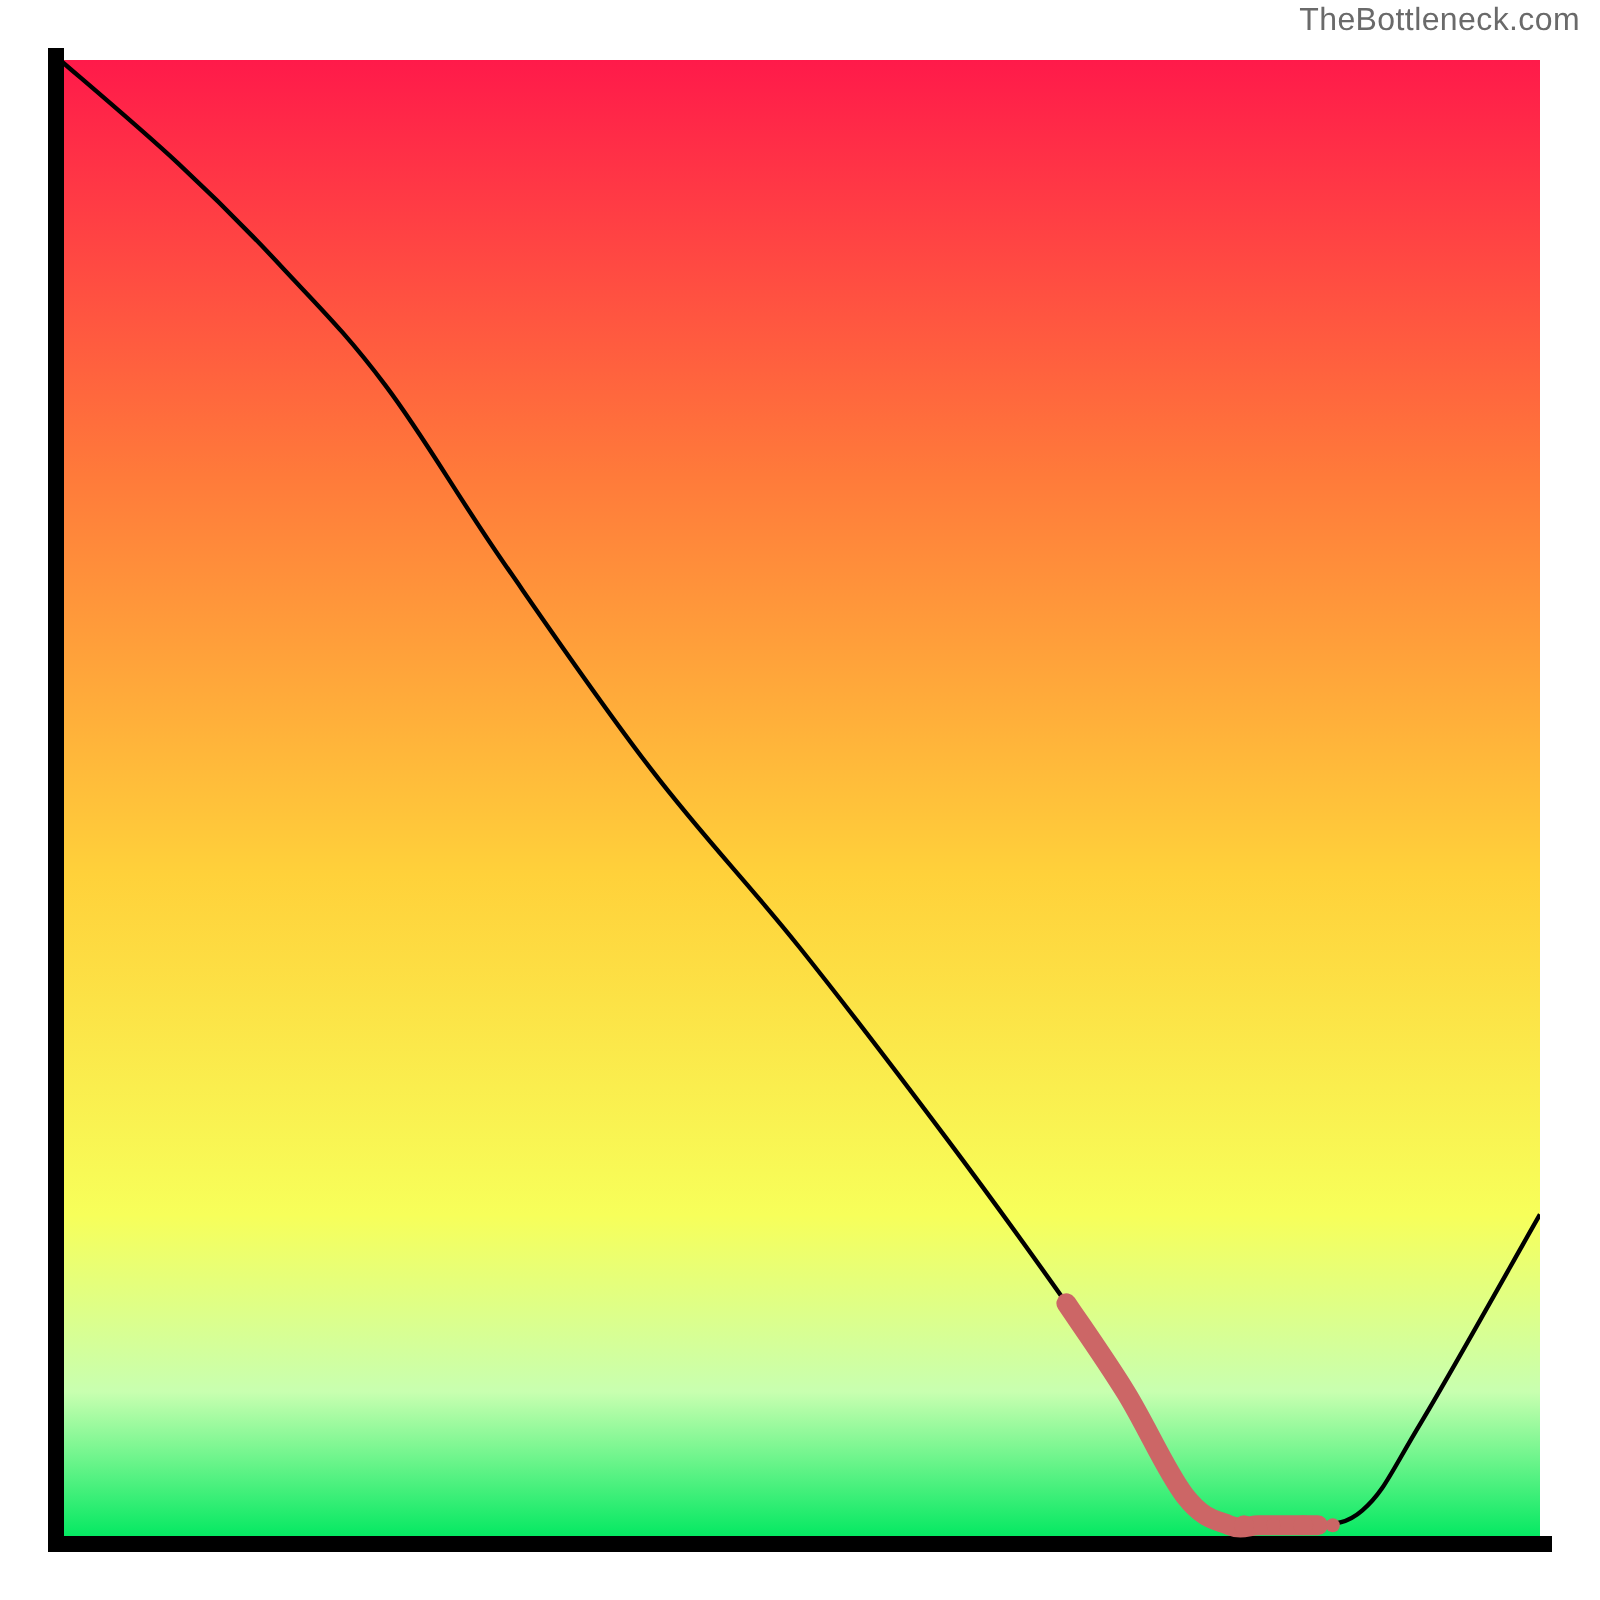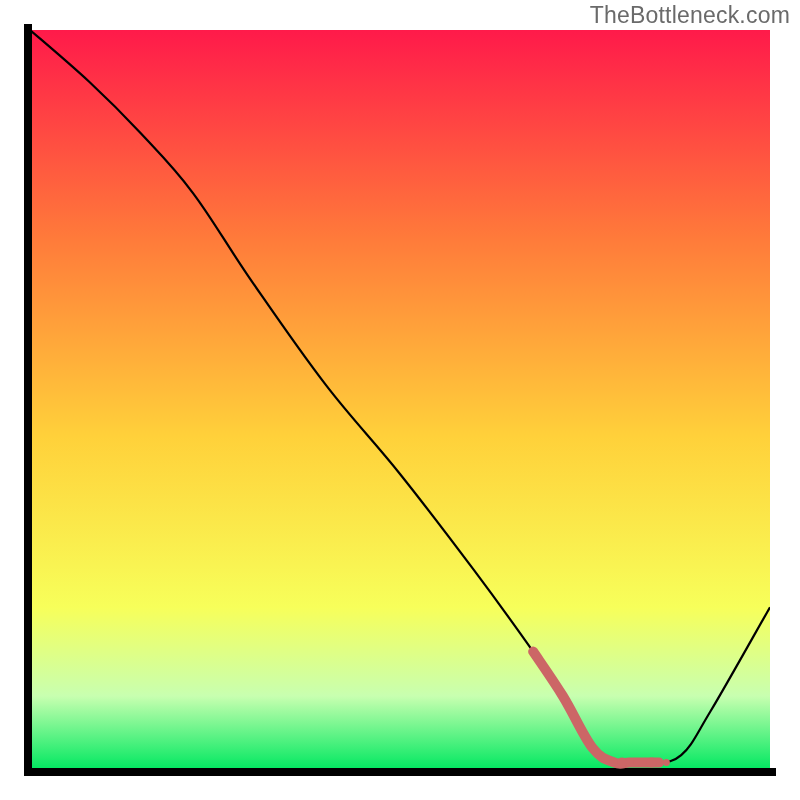--- a/index.html
+++ b/index.html
@@ -13,21 +13,21 @@
   }
   .wrap {
     position: relative;
     width: 800px;
     height: 800px;
   }
   .watermark {
     position: absolute;
     top: 2px;
     right: 10px;
-    font-size: 23px;
+    font-size: 16px;
     color: #6a6a6a;
     font-weight: 500;
     letter-spacing: 0.2px;
   }
   svg {
     display: block;
   }
 </style>
 </head>
 <body>

